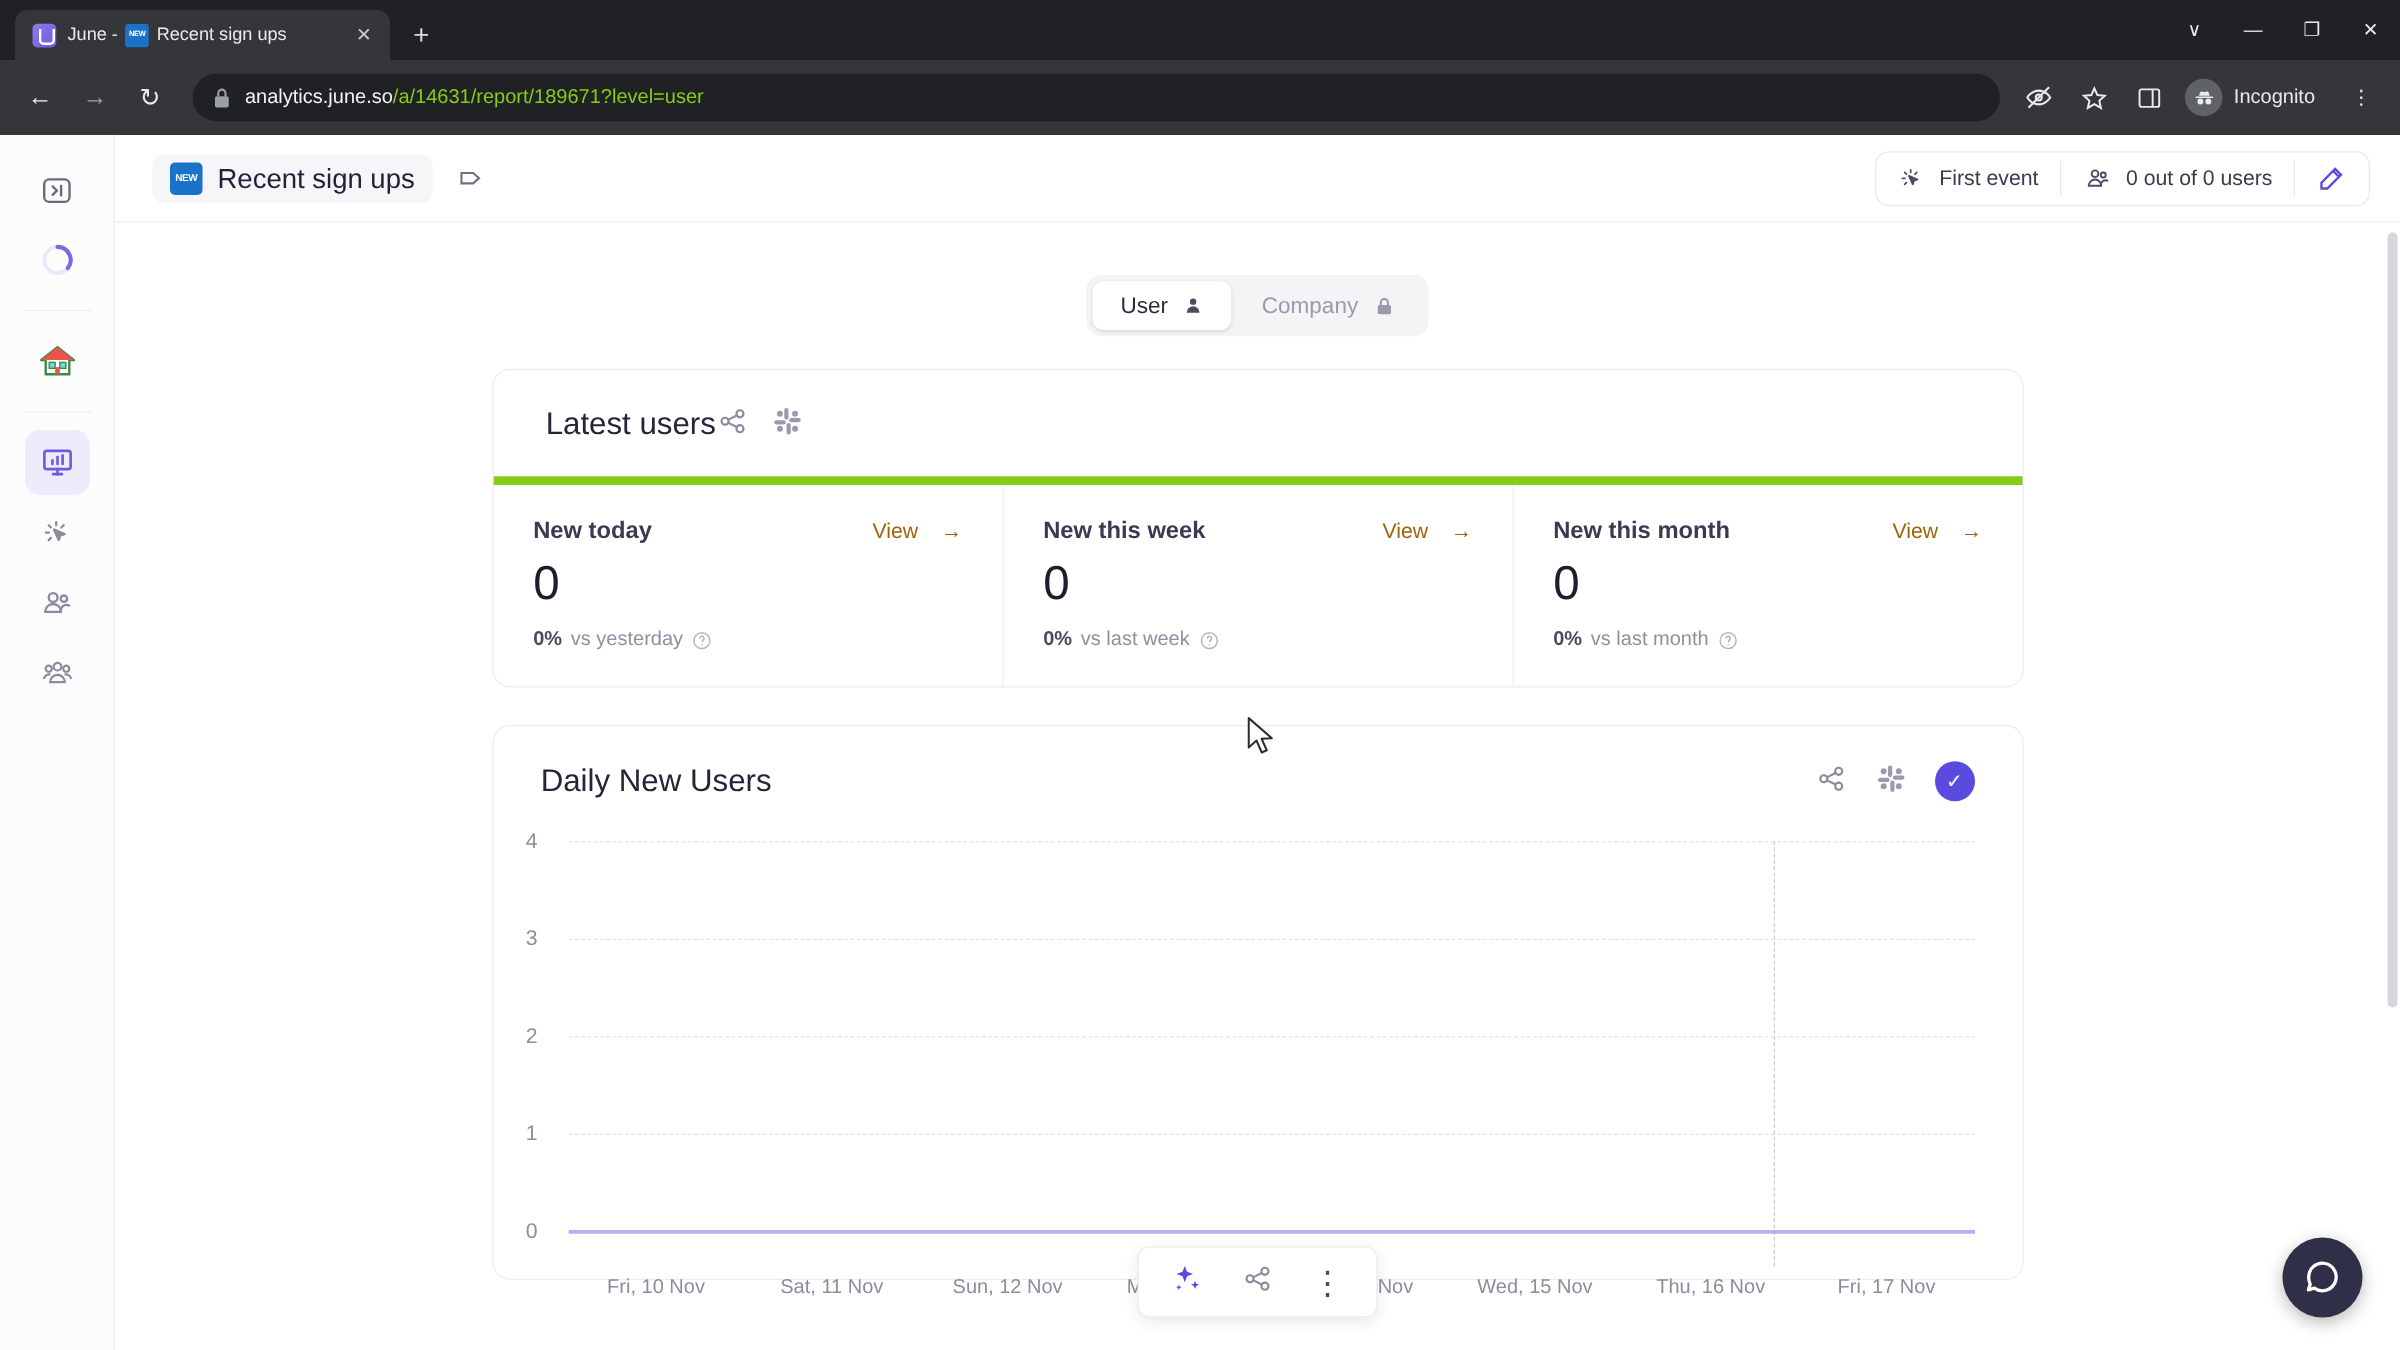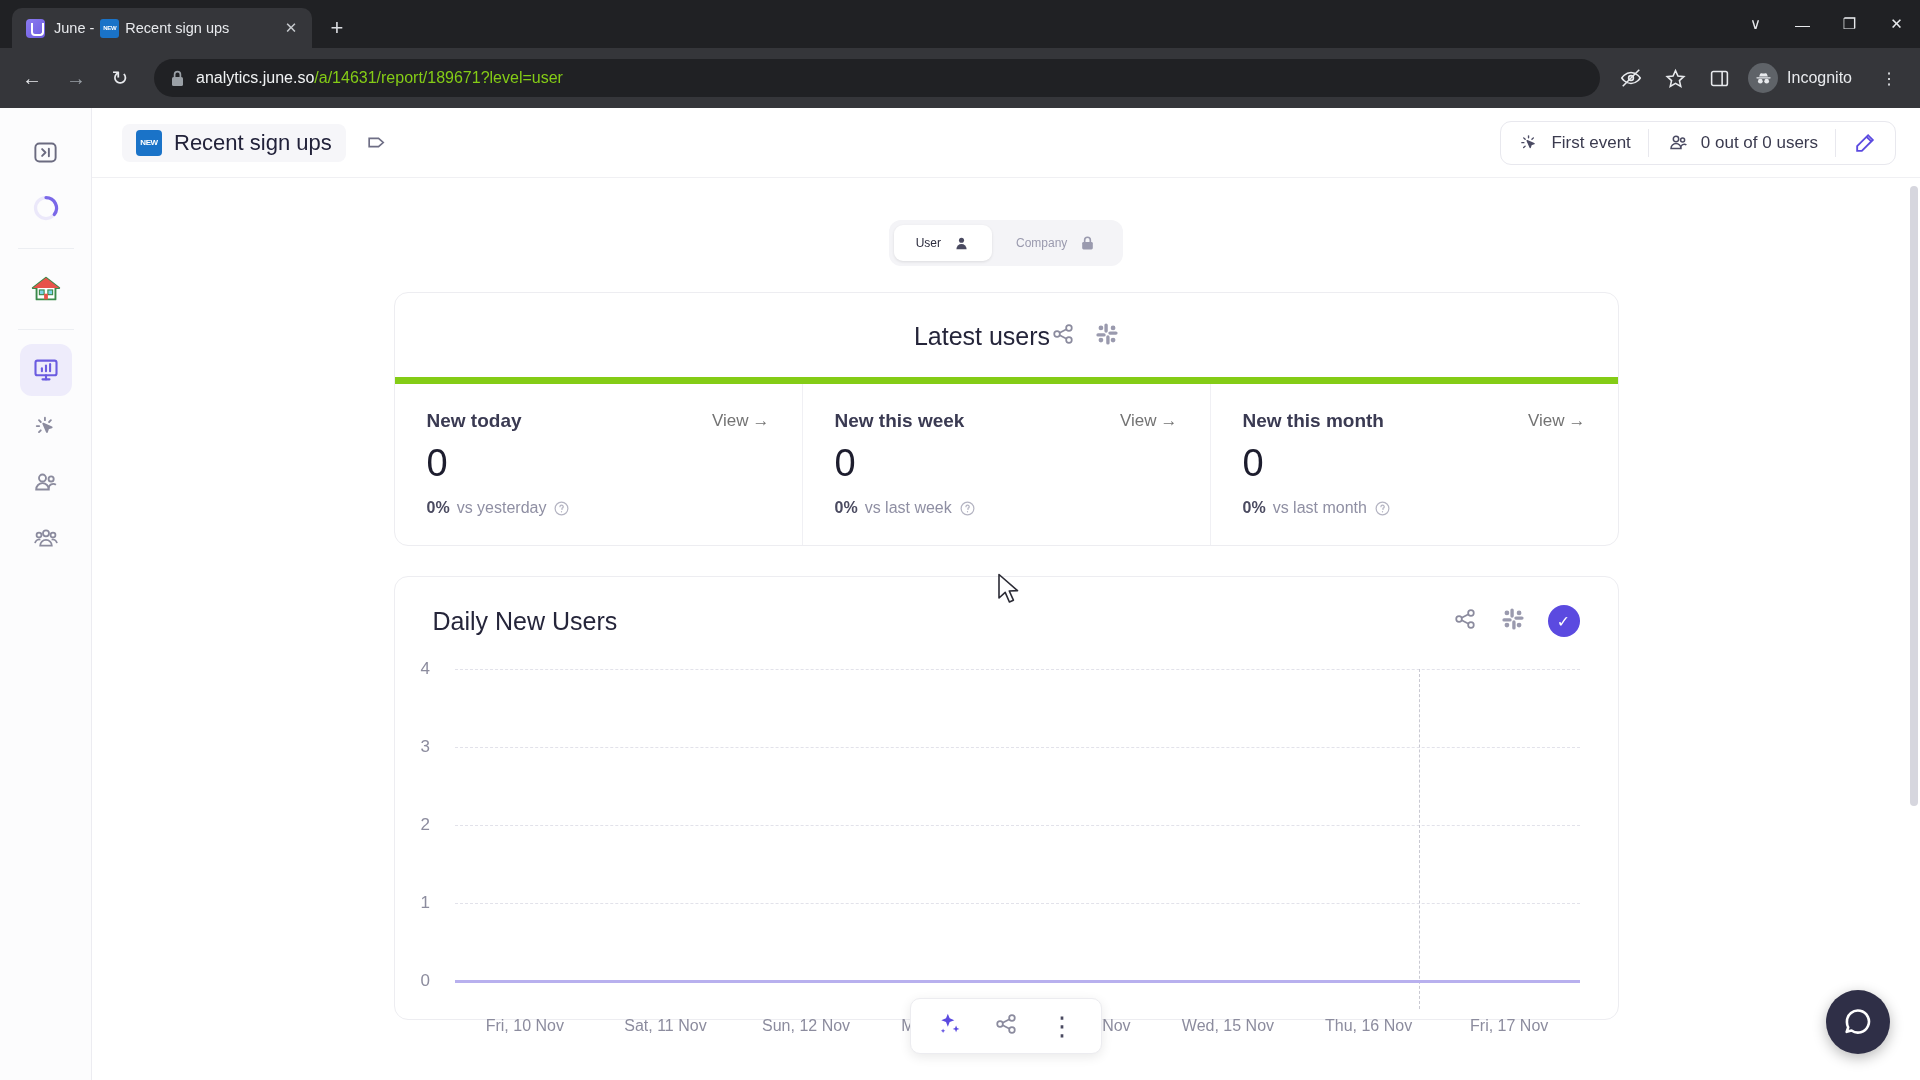--- a/index.html
+++ b/index.html
@@ -92,38 +92,38 @@
   .phr-seg { display:flex; align-items:center; gap:11px; padding:0 17px; height:100%;
     color:#3b3b4f; font-size:17px; }
   .phr-div { width:1px; height:28px; background:#e8e8ee; }
 
   .scroll { flex:1; overflow:hidden; position:relative; }
   .inner { padding:0 0 20px 0; }
 
   .toggle-wrap { display:flex; justify-content:center; padding:42px 0 26px 0; }
   .toggle { display:flex; background:#f4f4f7; border-radius:12px; padding:5px; gap:2px; }
   .tg { display:flex; align-items:center; gap:12px; padding:9px 22px; border-radius:9px;
-    font-size:12px; color:#9a9aae; }
+    font-size:18px; color:#9a9aae; }
   .tg.active { background:#ffffff; color:#2c2c3e; box-shadow:0 1px 3px rgba(0,0,0,.10); }
 
   .card {
     width:1225px; margin:0 auto 30px auto; background:#fff; border:1px solid #ededf1;
     border-radius:14px;
   }
-  .card-head { display:flex; align-items:center; justify-content:center;
-    padding:28px 38px 26px 60px; }
+  .card-head { display:flex; align-items:center; justify-content:flex-start;
+    padding:28px 38px 26px 42px; }
   .card-title { font-size:25px; color:#25253a; }
   .card-actions { display:flex; align-items:center; gap:18px; }
 
   .stats { display:flex; border-top:7px solid #84cc16; }
   .stat { flex:1; padding:26px 32px 28px 32px; border-right:1px solid #f0f0f4; }
   .stat:last-child { border-right:none; }
   .stat-top { display:flex; align-items:center; justify-content:space-between; }
   .stat-label { font-size:19px; font-weight:bold; color:#3a3a52; }
-  .stat-view { display:flex; align-items:center; gap:4px; color:#737373; font-size:17px; }
+  .stat-view { display:flex; align-items:center; gap:18px; color:#a16207; font-size:17px; }
   .stat-value { font-size:38px; color:#1d1d2e; margin:10px 0 14px 0; font-weight:400; }
   .stat-sub { display:flex; align-items:center; gap:7px; font-size:16px; color:#8f8fa3; }
   .stat-pct { font-weight:bold; color:#4a4a60; }
 
   .chart-head { display:flex; align-items:center; justify-content:space-between;
     padding:28px 38px 22px 38px; }
   .ranges { display:flex; align-items:center; border:1px solid #e9e9ef; border-radius:9px;
     height:38px; overflow:hidden; }
   .rg { padding:0 15px; height:100%; display:flex; align-items:center; font-size:16px;
     color:#595972; border-right:1px solid #ededf2; }

